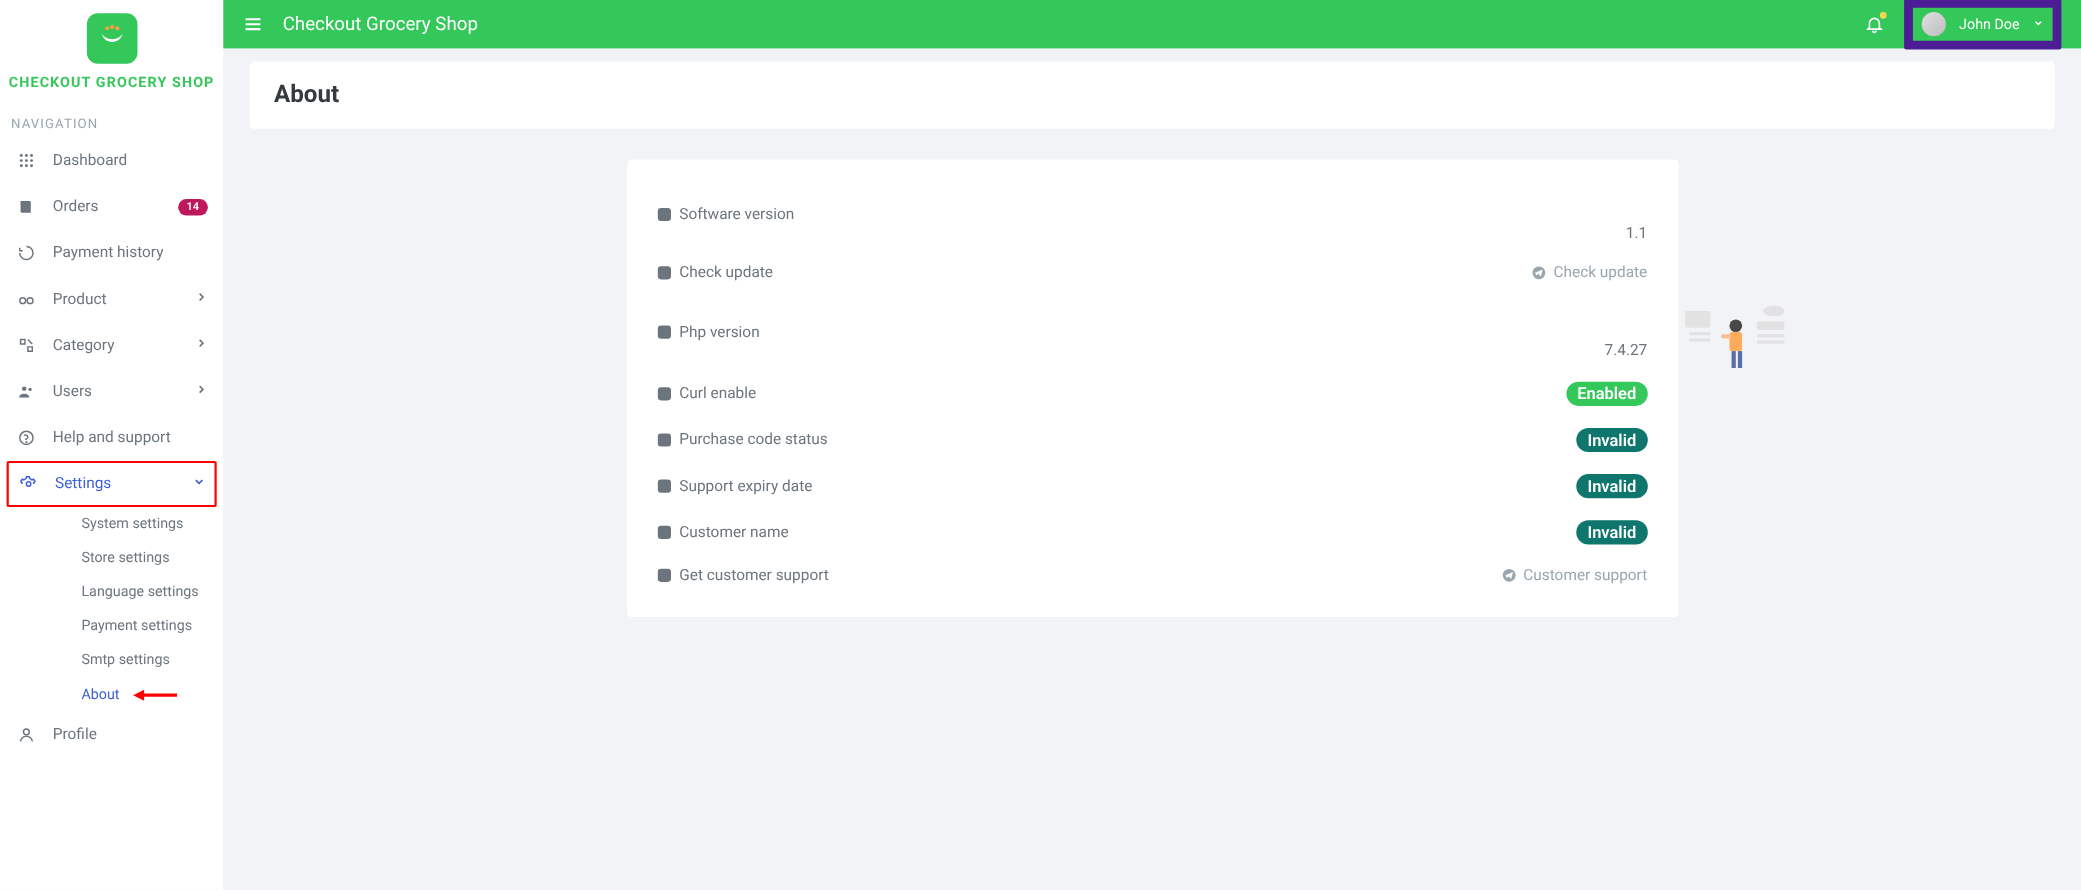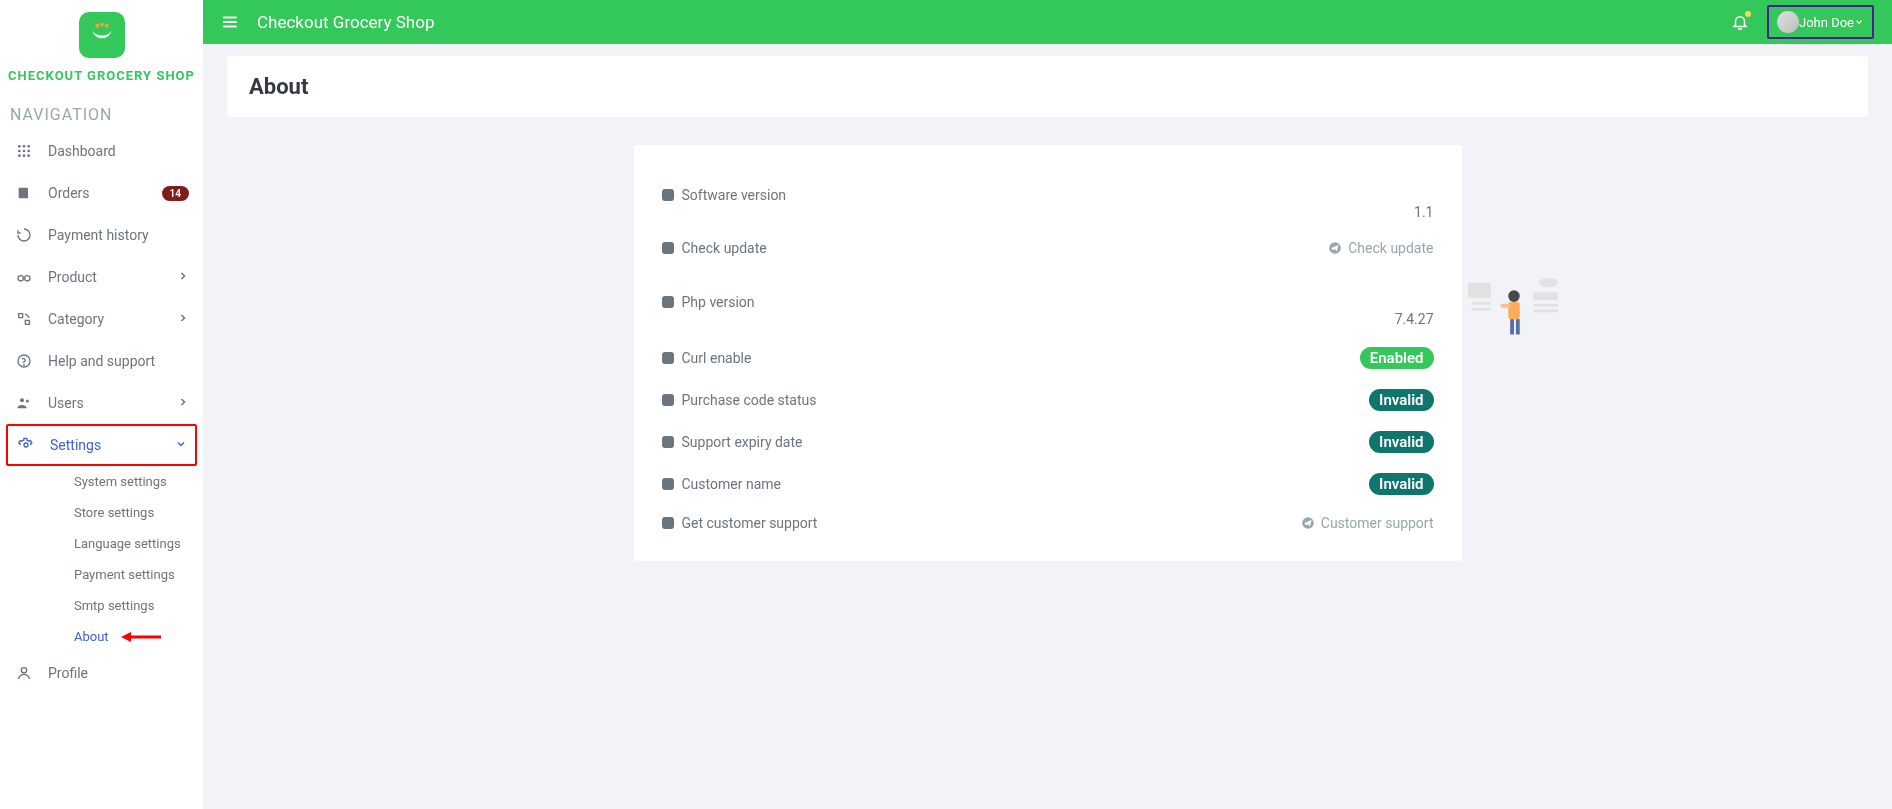--- a/index.html
+++ b/index.html
@@ -4,50 +4,50 @@
 <style>
   * { box-sizing: border-box; margin: 0; padding: 0; }
   body { font-family: -apple-system, BlinkMacSystemFont, "Segoe UI", Roboto, "Helvetica Neue", Arial, sans-serif; background: #f1f3f7; color: #6c757d; font-size: 14px; }
   .app { display: flex; min-height: 100vh; }
   
   .sidebar { width: 203px; background: #fff; flex-shrink: 0; }
   .brand { text-align: center; padding: 12px 0 8px; }
   .brand-logo { display:inline-flex; width:46px; height:46px; border-radius:10px; background:#34c759; align-items:center; justify-content:center; position:relative; }
   .brand-logo svg { width:28px; height:28px; }
   .brand-title { color:#34c759; font-weight:700; letter-spacing:1px; font-size:13px; margin-top:10px; }
-  .nav-section-label { font-size:16px; color:#98a6ad; letter-spacing:1px; padding:14px 10px 6px; text-transform:uppercase; }
+  .nav-section-label { font-size:12px; color:#98a6ad; letter-spacing:1px; padding:14px 10px 6px; text-transform:uppercase; }
   .nav-item { display:flex; align-items:center; padding:12px 14px; color:#6c757d; cursor:pointer; position:relative; }
   .nav-item .nav-icon { width:20px; height:18px; margin-right:14px; display:inline-flex; align-items:center; justify-content:center; color:#6c757d; }
   .nav-item .nav-label { flex:1; font-size:14px; }
-  .nav-item .nav-badge { background:#7f1d1d; color:#fff; font-size:10px; border-radius:10px; padding:2px 8px; font-weight:600; }
+  .nav-item .nav-badge { background:#be185d; color:#fff; font-size:10px; border-radius:10px; padding:2px 8px; font-weight:600; }
   .nav-item .nav-chevron { color:#6c757d; }
   .nav-item.active { color:#3e60d5; }
   .nav-item.active .nav-icon { color:#3e60d5; }
   .nav-item.highlighted { border:2px solid #ff0000; border-radius:2px; margin:0 6px; padding:10px 8px; }
   .nav-item.expanded .nav-chevron svg { transform:rotate(0deg); }
   .nav-sub { padding-left:74px; }
   .nav-sub .nav-sub-item { display:block; padding:8px 0; font-size:13px; color:#6c757d; cursor:pointer; }
   .nav-sub .nav-sub-item.active { color:#3e60d5; }
   .nav-sub .about-row { display:flex; align-items:center; }
   .nav-sub .arrow { margin-left:12px; display:inline-flex; align-items:center; }
   
   .main { flex:1; display:flex; flex-direction:column; }
   .topbar { background:#34c759; height:44px; display:flex; align-items:center; padding:0 18px; color:#fff; }
   .topbar .menu-btn { margin-right:18px; cursor:pointer; display:inline-flex; }
   .topbar .app-title { font-size:17px; font-weight:400; flex:1; }
   .topbar .top-actions { display:flex; align-items:center; gap:18px; }
   .topbar .notif { position:relative; display:inline-flex; cursor:pointer;}
   .topbar .notif-dot { position:absolute; top:-2px; right:-2px; width:6px; height:6px; background:#ffd54f; border-radius:50%; }
-  .topbar .user { display:flex; align-items:center; gap:0; cursor:pointer; border:2px solid #4c1d95; padding:4px 8px; border-radius:2px; }
+  .topbar .user { display:flex; align-items:center; gap:12px; cursor:pointer; border:8px solid #4c1d95; padding:4px 8px; border-radius:2px; }
   .topbar .avatar { width:22px; height:22px; border-radius:50%; background:linear-gradient(135deg,#e0e0e0,#bdbdbd); display:inline-block; }
   .topbar .user-name { font-size:13px; }
   .page-header { background:#fff; margin:12px 24px 0; padding:18px 22px; border-radius:4px; }
   .page-header h1 { font-size:22px; color:#343a40; font-weight:700; }
   .content { padding:28px 24px; display:flex; justify-content:center; }
-  .card { background:#fff; width:828px; border-radius:4px; padding:14px 28px 20px; position:relative; }
+  .card { background:#fff; width:956px; border-radius:4px; padding:14px 28px 20px; position:relative; }
   .info-row { display:flex; align-items:center; padding:10px 0; }
   .info-row .label-wrap { display:flex; align-items:center; flex:1; }
   .info-row .bullet { width:12px; height:12px; background:#6c757d; border-radius:3px; margin-right:8px; flex-shrink:0; }
   .info-row .label { font-size:14px; color:#6c757d; }
   .info-row .value { font-size:14px; color:#6c757d; text-align:right;margin-top:35px; }
   .info-row .value-link { display:flex; align-items:center; color:#98a6ad; cursor:pointer; }
   .info-row .value-link svg { width:14px; height:14px; margin-right:6px; }
   .badge { display:inline-block; padding:2px 10px; border-radius:12px; color:#fff; font-size:15px; font-weight:600; }
   .badge-green { background:#34c759; }
   .badge-red { background:#0f766e; }
@@ -129,41 +129,41 @@
           </svg>
         </span>
       <span class="nav-label">Category</span>
       <span class="nav-chevron"><svg width="12" height="12" viewBox="0 0 24 24" fill="none" stroke="currentColor" stroke-width="3">
             <path d="M9 6l6 6-6 6"></path>
           </svg></span>
     </div>
 
     <div class="nav-item">
       <span class="nav-icon">
-          <svg width="16" height="16" viewBox="0 0 24 24" fill="none" stroke="currentColor" stroke-width="2">
-            <circle cx="12" cy="12" r="9"></circle>
-            <path d="M9 9a3 3 0 015 2c0 2-3 2-3 4"></path>
-            <circle cx="12" cy="18" r="0.5" fill="currentColor"></circle>
-          </svg>
-        </span>
-      <span class="nav-label">Help and support</span>
-    </div>
-
-    <div class="nav-item">
-      <span class="nav-icon">
           <svg width="16" height="16" viewBox="0 0 24 24" fill="currentColor">
             <circle cx="9" cy="8" r="3"></circle>
             <circle cx="17" cy="9" r="2.3"></circle>
             <path d="M2 20c0-3 3-5 7-5s7 2 7 5"></path>
           </svg>
         </span>
       <span class="nav-label">Users</span>
       <span class="nav-chevron"><svg width="12" height="12" viewBox="0 0 24 24" fill="none" stroke="currentColor" stroke-width="3">
             <path d="M9 6l6 6-6 6"></path>
           </svg></span>
+    </div>
+
+    <div class="nav-item">
+      <span class="nav-icon">
+          <svg width="16" height="16" viewBox="0 0 24 24" fill="none" stroke="currentColor" stroke-width="2">
+            <circle cx="12" cy="12" r="9"></circle>
+            <path d="M9 9a3 3 0 015 2c0 2-3 2-3 4"></path>
+            <circle cx="12" cy="18" r="0.5" fill="currentColor"></circle>
+          </svg>
+        </span>
+      <span class="nav-label">Help and support</span>
     </div>
 
     <div class="nav-item active highlighted expanded">
       <span class="nav-icon" style="color:#3e60d5;">
           <svg width="16" height="16" viewBox="0 0 24 24" fill="none" stroke="currentColor" stroke-width="2">
             <circle cx="12" cy="12" r="3"></circle>
             <path d="M19 12a7 7 0 00-.2-1.7l2-1.5-2-3.4-2.3 1a7 7 0 00-3-1.7L13 2h-4l-.5 2.7a7 7 0 00-3 1.7l-2.3-1-2 3.4 2 1.5A7 7 0 003 12"></path>
           </svg>
         </span>
       <span class="nav-label">Settings</span>

